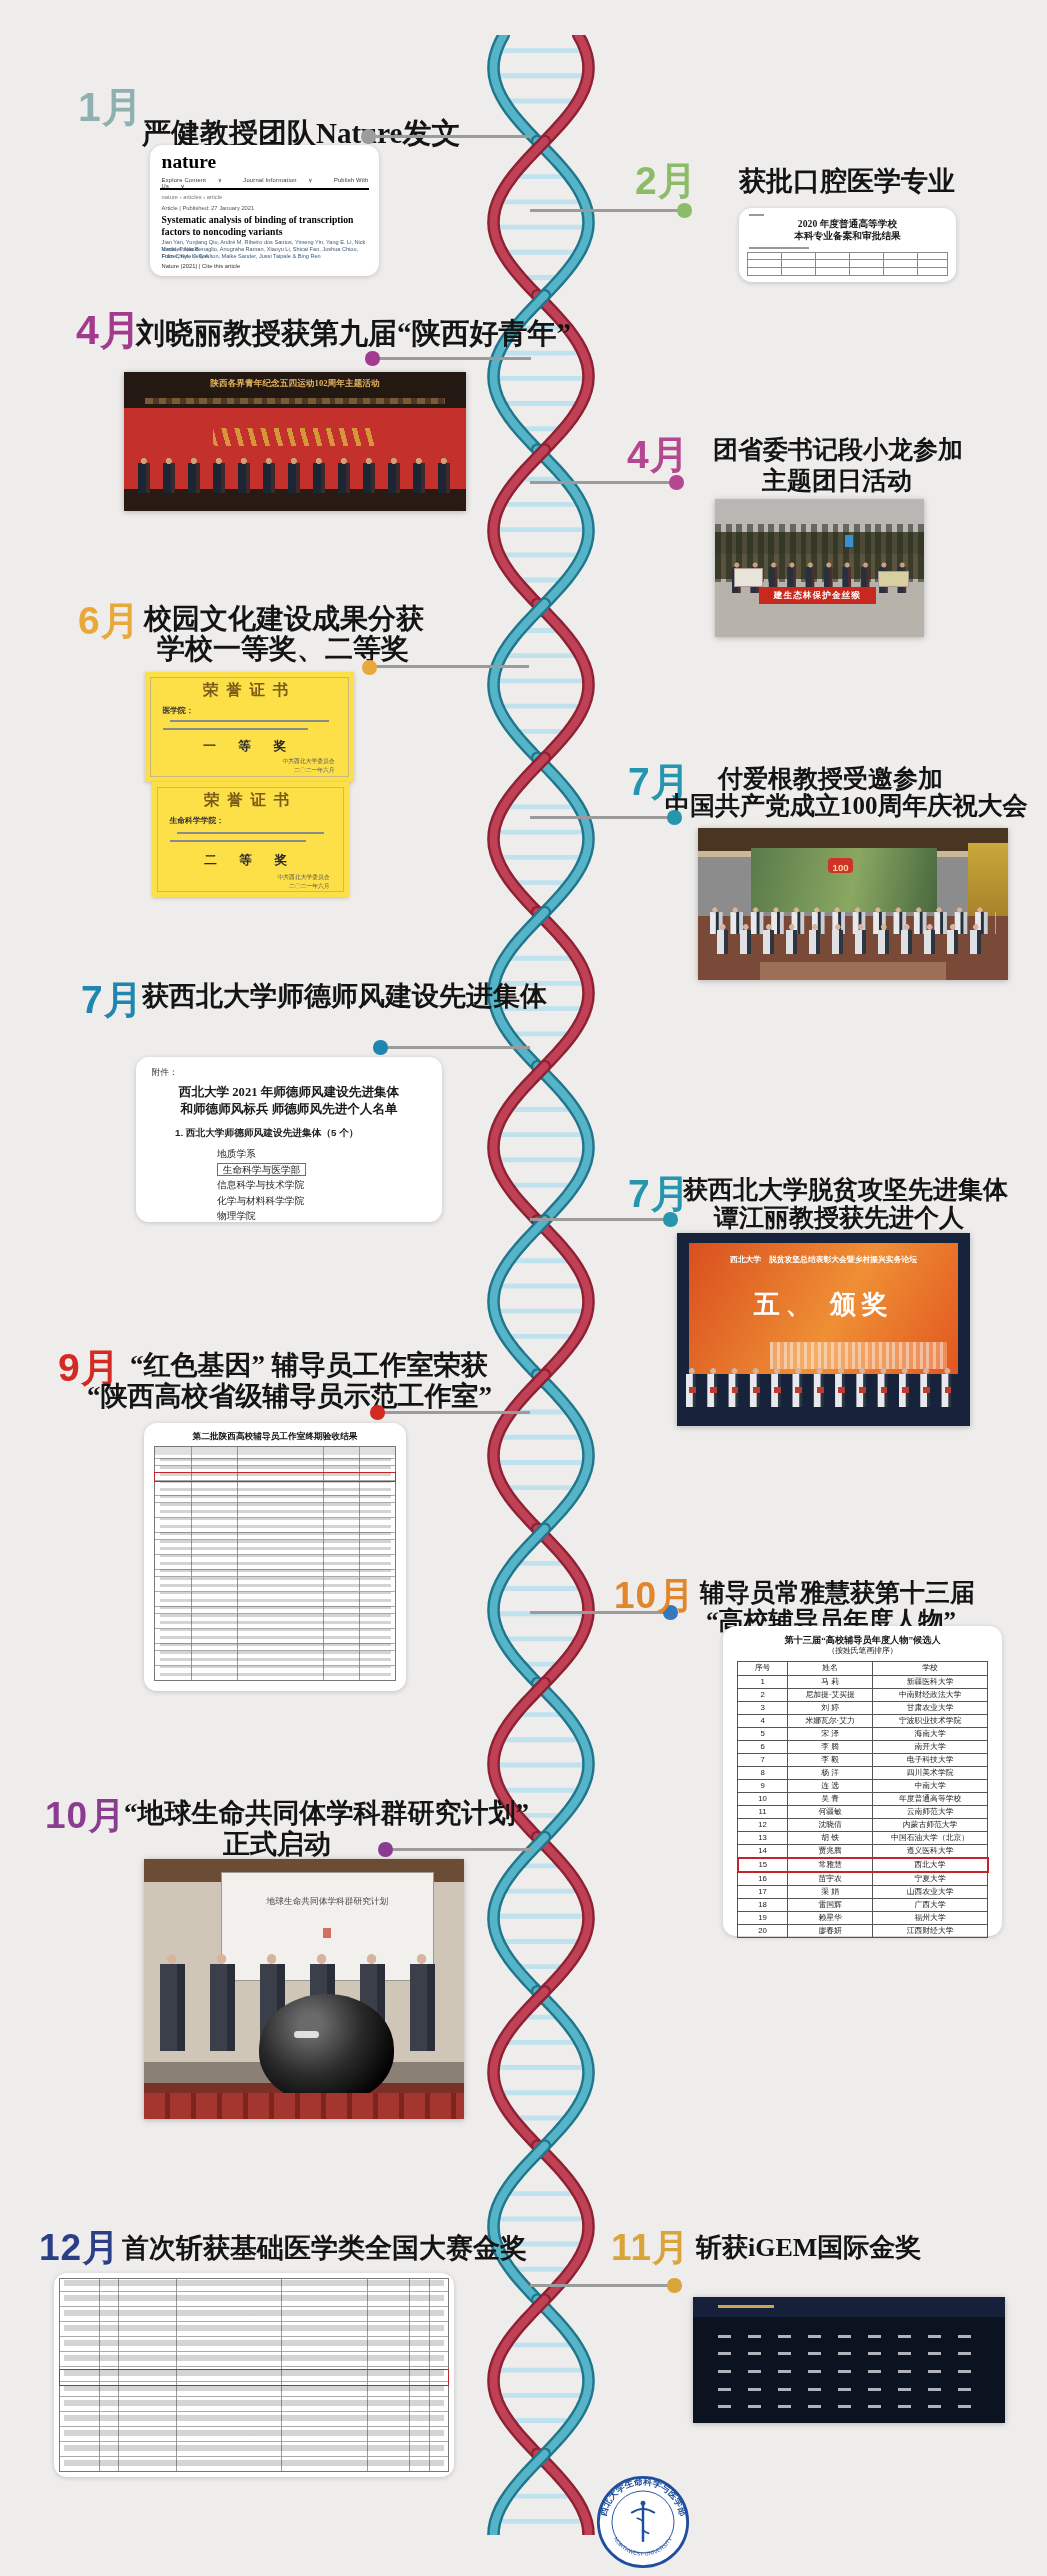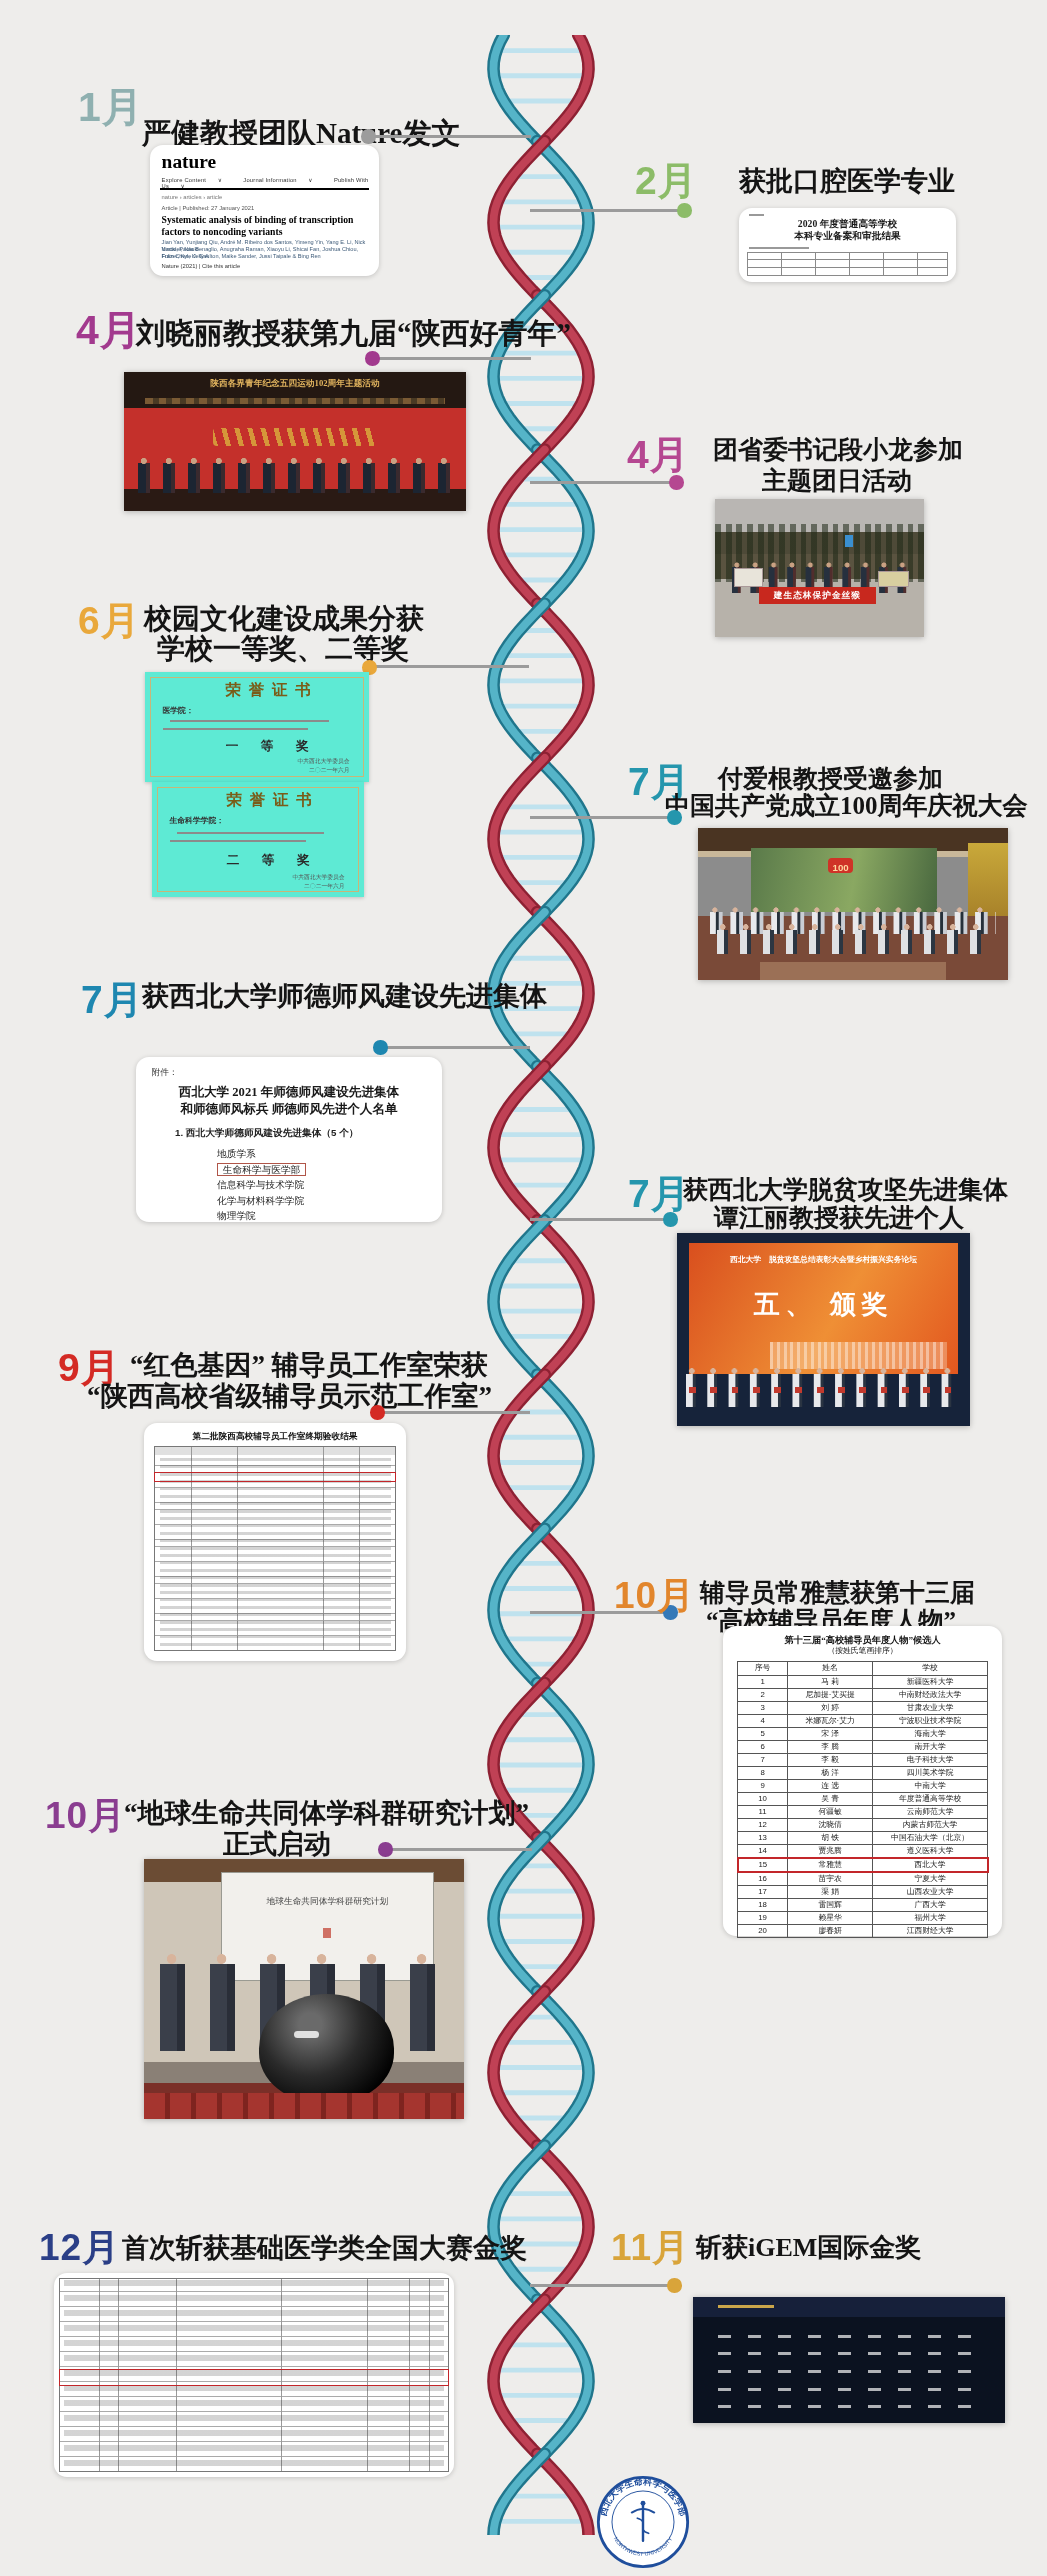--- a/index.html
+++ b/index.html
@@ -20,21 +20,21 @@
   .nat-hr{position:absolute;left:9.7px;right:9.7px;top:43px;height:1.9px;background:#000;}
   .nat-bc{position:absolute;left:11.6px;top:49px;font-size:5.8px;color:#777;}
   .nat-meta{position:absolute;left:11.6px;top:60px;font-size:5.8px;color:#555;}
   .nat-title{position:absolute;left:11.6px;right:7.8px;top:69px;font-family:"Liberation Serif","DejaVu Serif",serif;font-weight:700;font-size:9.7px;line-height:1.2;color:#000;white-space:normal;}
   .nat-au{position:absolute;left:11.6px;right:7.8px;font-size:5.6px;color:#3d5a78;line-height:1.25;}
   .nat-ft{position:absolute;left:11.6px;top:118px;font-size:5.8px;color:#333;}
   
   .doc-t{position:absolute;width:100%;text-align:center;font-family:"Liberation Serif","DejaVu Serif",serif;font-weight:700;color:#1a1a1a;}
   .gridlines{position:absolute;border:1px solid #8a8a8a;}
   
-  .cert{position:absolute;background:#5eead4;box-shadow:0 1px 3.9px rgba(0,0,0,.2);border:1px solid #dcc econ;padding-left:15px;}
+  .cert{position:absolute;background:#fde047;box-shadow:0 1px 3.9px rgba(0,0,0,.2);border:1px solid #dcc econ;}
   .cert-inner{position:absolute;inset:4.8px;border:1px solid #c9b678;}
   .cert-title{position:absolute;top:7.8px;width:100%;text-align:center;font-family:"Liberation Serif","DejaVu Serif",serif;
               font-weight:700;font-size:15.5px;letter-spacing:7.8px;color:#7a5c18;}
   .cert-to{position:absolute;left:17.5px;top:33px;font-size:7.8px;font-weight:700;color:#333;}
   .cert-award{position:absolute;top:66px;width:100%;text-align:center;font-family:"Liberation Serif","DejaVu Serif",serif;
               font-weight:700;font-size:12.6px;letter-spacing:9.7px;color:#2a2a2a;}
   .cert-sig{position:absolute;right:19.4px;font-size:5.8px;color:#555;text-align:right;line-height:1.5;}
   
   .crowd{position:absolute;background-repeat:repeat-x;}
   
@@ -362,21 +362,21 @@
              repeating-linear-gradient(90deg,#e8e9ec 0 6.8px,#2a3442 6.8px 9.7px,transparent 9.7px 21.3px);
            background-size:21.3px 6.8px,21.3px calc(100% - 5.8px);background-position:0 0,0 bottom;"></div>
     <div class="abs" style="left:4%;top:80%;width:92%;height:5.8px;background:repeating-linear-gradient(90deg,#c23a2e 0 6.8px,transparent 6.8px 21.3px);"></div>
   </div>
 
   <div class="mon" style="left:58px;top:1348px;font-size:39px;color:#d42a24;">9月</div>
   <div class="ttl" style="left:130px;top:1351px;font-size:27px;">“红色基因” 辅导员工作室荣获</div>
   <div class="ttl" style="left:87px;top:1382px;font-size:27px;">“陕西高校省级辅导员示范工作室”</div>
   <div class="cl" style="left:381px;top:1411px;width:149px;"></div>
   <div class="cd" style="left:370px;top:1405px;background:#d42a24;"></div>
-  <div class="card" style="left:144px;top:1423px;width:262px;height:238px;">
+  <div class="card" style="left:144px;top:1423px;width:262px;height:268px;">
     <div class="sheet-title" style="top:7.8px;font-size:8.7px;">第二批陕西高校辅导员工作室终期验收结果</div>
     <div class="abs" style="left:9.7px;right:9.7px;top:23px;bottom:9.7px;border:1px solid #777;
            background:linear-gradient(#e0e0e0 0 7.8px,transparent 7.8px),
              repeating-linear-gradient(0deg,transparent 0 6.8px,#aaa 6.8px 7.4px);">
       <div class="vline" style="left:15%;"></div>
       <div class="vline" style="left:34%;"></div>
       <div class="vline" style="left:70%;"></div>
       <div class="vline" style="left:85%;"></div>
       <div class="spk" style="left:2%;right:2%;top:7.8px;bottom:1.9px;"></div>
       <div class="redbox" style="left:-1px;right:-1px;top:25px;height:7.8px;"></div>

